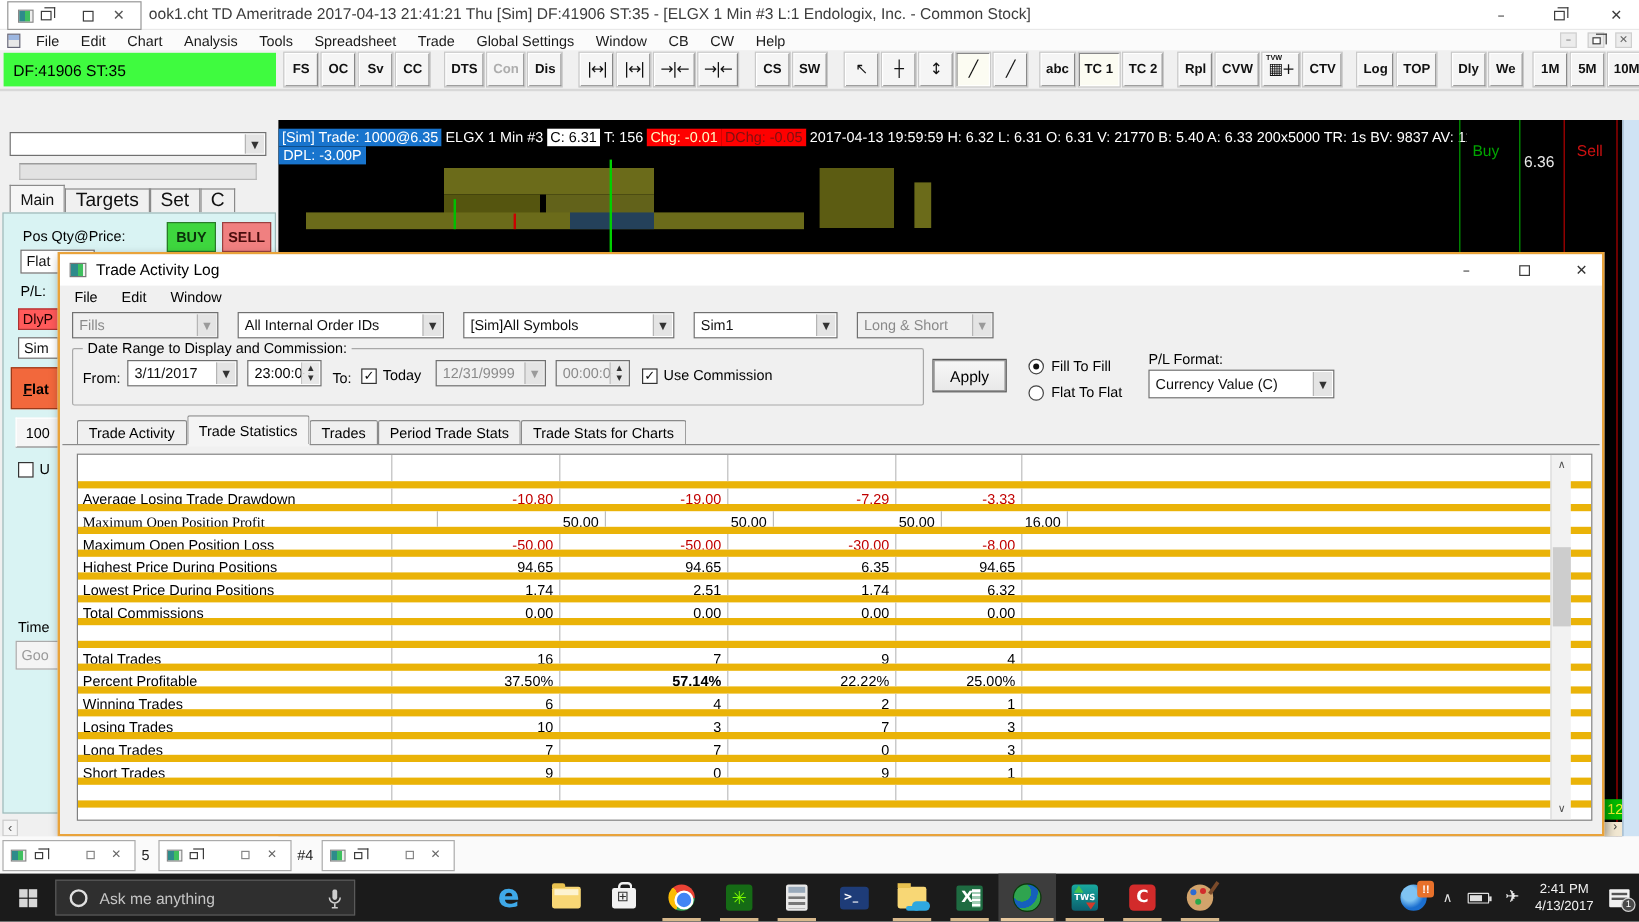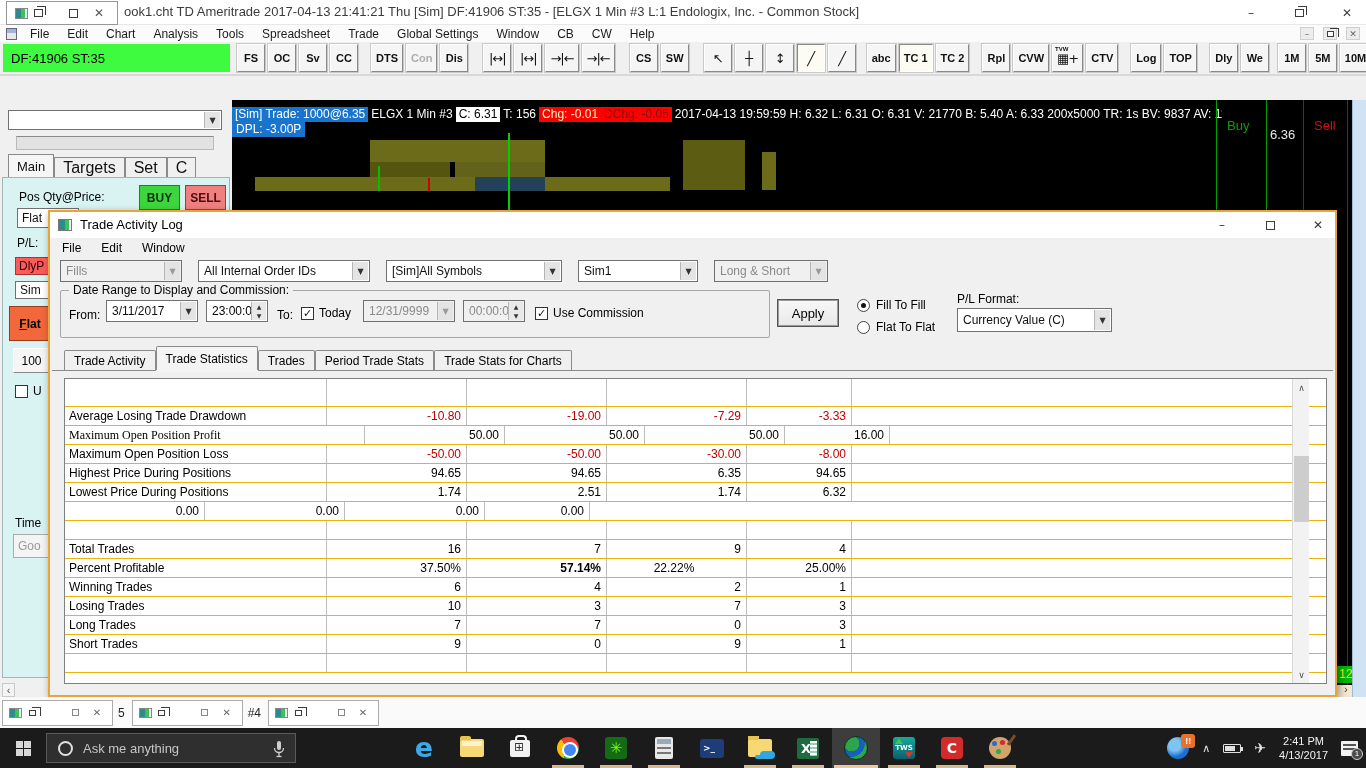--- a/index.html
+++ b/index.html
@@ -107,21 +107,21 @@
   .radio-row{position:absolute;display:flex;align-items:center;gap:6px;font-size:12px;color:#000}
   .rad{width:13px;height:13px;border:1px solid #444;border-radius:50%;background:#fff;position:relative;flex:none}
   .rad.sel::after{content:"";position:absolute;left:3px;top:3px;width:5px;height:5px;border-radius:50%;background:#111}
   .plf-label{position:absolute;left:907px;top:80px;font-size:12px;color:#000}
   .plf-combo{position:absolute;left:907px;top:96px;width:155px;height:24px}
   .dlg-tabs{position:absolute;left:14px;top:136px;display:flex;align-items:flex-end;height:22px;z-index:2}
   .dtab{border:1px solid #8a8a8a;border-bottom:none;background:#F0F0F0;height:20px;padding:0 9px;display:flex;align-items:center;font-size:12px;color:#000;border-radius:2px 2px 0 0}
   .dtab.active{height:24px;background:#F4F4F4;margin-top:-2px;position:relative;z-index:3;box-shadow:0 2px 0 #F4F4F4}
   .tabline{position:absolute;left:2px;right:2px;top:158px;border-top:1px solid #8a8a8a}
   .table-outer{position:absolute;left:14px;top:166px;width:1263px;height:306px;background:#fff;border:1px solid #808080;overflow:hidden}
-  .trow{display:flex;height:19px;border-bottom:1px solid #eab308}
+  .trow{display:flex;height:19px;border-bottom:6px solid #eab308}
   .trow.thead{height:28px}
   .tcell{border-right:1px solid #BDBDBD;font-size:12px;line-height:18px;overflow:hidden;white-space:nowrap;flex:none;color:#000}
   .tcell.lab{padding-left:4px}
   .tcell.val{text-align:right;padding-right:5px}
   .tcell.neg{color:#C00000}
   .tcell.fill{flex:1;border-right:none}
   .vscroll{position:absolute;left:1227px;top:0;bottom:0;width:17px;background:#F2F2F2;border-left:1px solid #DADADA}
   .vscroll .arr{position:absolute;left:0;width:17px;height:17px;display:flex;align-items:center;justify-content:center;color:#505050;font-size:9px;font-family:"DejaVu Sans",sans-serif}
   .vscroll .arr.up{top:0}
   .vscroll .arr.down{bottom:0}
@@ -503,20 +503,21 @@
           </div>
           <div class="trow">
             <div class="tcell lab" style="width: 262px;">Lowest Price During Positions</div>
             <div class="tcell val" style="width: 140px;">1.74</div>
             <div class="tcell val" style="width: 140px;">2.51</div>
             <div class="tcell val" style="width: 140px;">1.74</div>
             <div class="tcell val" style="width: 105px;">6.32</div>
             <div class="tcell fill"></div>
           </div>
           <div class="trow">
+            <div class="tcell lab" style="width: 262px;">Total Commissions</div>
             <div class="tcell val" style="width: 140px;">0.00</div>
             <div class="tcell val" style="width: 140px;">0.00</div>
             <div class="tcell val" style="width: 140px;">0.00</div>
             <div class="tcell val" style="width: 105px;">0.00</div>
             <div class="tcell fill"></div>
           </div>
           <div class="trow">
             <div class="tcell lab" style="width: 262px;"></div>
             <div class="tcell val" style="width: 140px;"></div>
             <div class="tcell val" style="width: 140px;"></div>
@@ -529,21 +530,21 @@
             <div class="tcell val" style="width: 140px;">16</div>
             <div class="tcell val" style="width: 140px;">7</div>
             <div class="tcell val" style="width: 140px;">9</div>
             <div class="tcell val" style="width: 105px;">4</div>
             <div class="tcell fill"></div>
           </div>
           <div class="trow">
             <div class="tcell lab" style="width: 262px;">Percent Profitable</div>
             <div class="tcell val" style="width: 140px;">37.50%</div>
             <div class="tcell val" style="width: 140px; font-weight: bold;">57.14%</div>
-            <div class="tcell val" style="width: 140px; text-align: center;">22.22%</div>
+            <div class="tcell val" style="width: 140px;">22.22%</div>
             <div class="tcell val" style="width: 105px;">25.00%</div>
             <div class="tcell fill"></div>
           </div>
           <div class="trow">
             <div class="tcell lab" style="width: 262px;">Winning Trades</div>
             <div class="tcell val" style="width: 140px;">6</div>
             <div class="tcell val" style="width: 140px;">4</div>
             <div class="tcell val" style="width: 140px;">2</div>
             <div class="tcell val" style="width: 105px;">1</div>
             <div class="tcell fill"></div>

